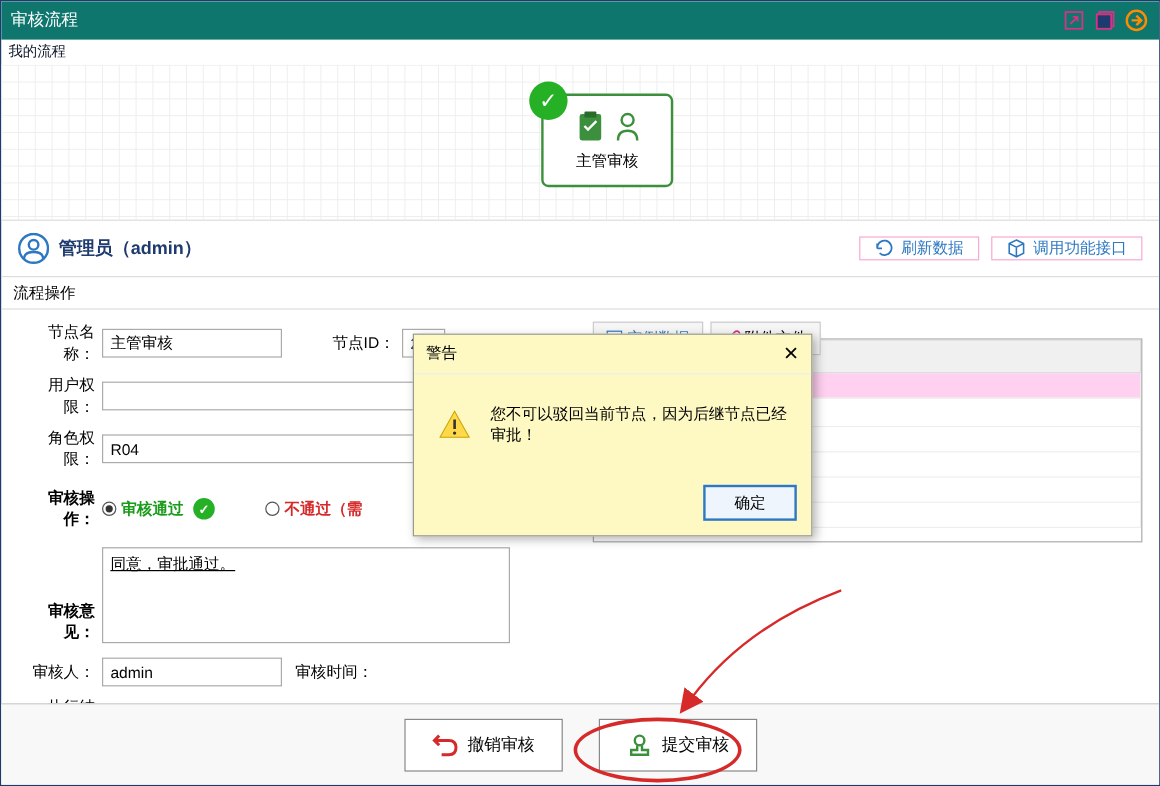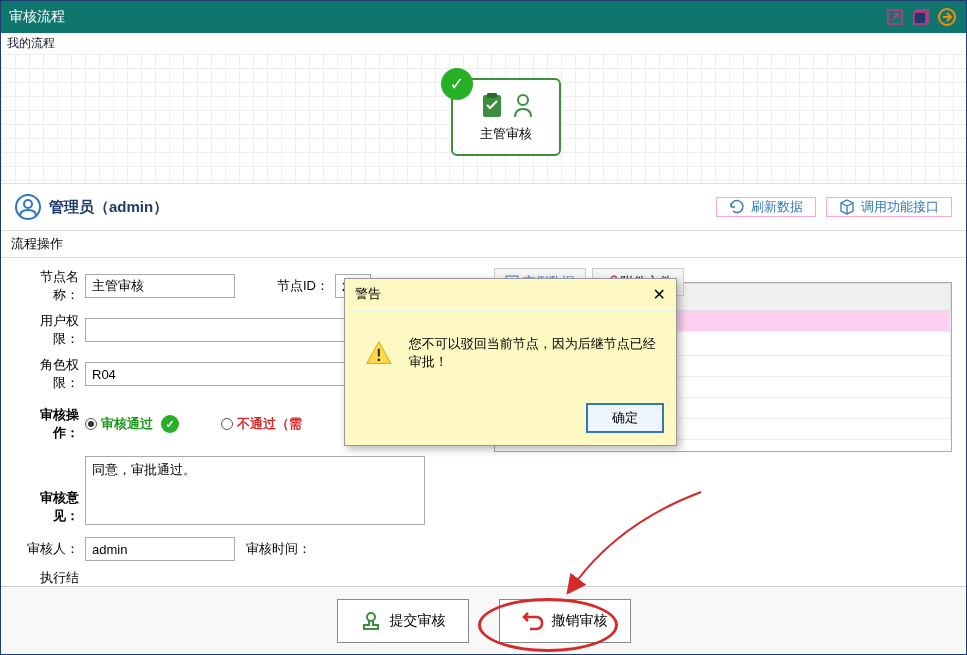--- a/index.html
+++ b/index.html
@@ -25,21 +25,21 @@
 .form-row { display: flex; align-items: center; margin-bottom: 8px; gap: 6px; }
 .form-label { width: 64px; text-align: right; font-size: 13px; }
 .form-input { border: 1px solid #aaa; height: 24px; padding: 2px 6px; font-size: 13px; background: #fff; }
 .form-input.w150 { width: 150px; }
 .form-input.w60 { width: 36px; }
 .form-input.w340 { width: 340px; }
 .radio-row { display: flex; align-items: center; gap: 12px; }
 .radio-opt { display: flex; align-items: center; gap: 4px; font-size: 13px; }
 .radio-opt.pass { color: #1a9b1a; font-weight: bold; }
 .radio-opt.fail { color: #d62a2a; font-weight: bold; }
-.textarea { border: 1px solid #aaa; width: 340px; height: 69px; padding: 4px 6px; font-size: 13px; resize: none; }
+.textarea { border: 1px solid #aaa; width: 340px; height: 80px; padding: 4px 6px; font-size: 13px; resize: none; text-decoration: underline; }
 .radio-circle { width: 12px; height: 12px; border: 1px solid #555; border-radius: 50%; display: inline-flex; align-items: center; justify-content: center; }
 .radio-circle.checked::after { content: ""; width: 6px; height: 6px; background: #333; border-radius: 50%; }
 .status-badge { width: 18px; height: 18px; background: #26b026; border-radius: 50%; color: #fff; display: inline-flex; align-items: center; justify-content: center; font-size: 11px; margin-left: 4px; }
 .tabs { display: flex; gap: 6px; margin-bottom: -14px; position: relative; z-index: 1; }
 .tab { display: flex; align-items: center; gap: 4px; padding: 4px 10px; border: 1px solid #ccc; background: #f5f5f5; font-size: 13px; cursor: pointer; }
 .tab.active { color: #2e78c2; }
 .right-panel { border: 1px solid #aaa; height: 170px; overflow: hidden; }
 .data-table { width: 100%; border-collapse: collapse; }
 .data-table th { background: #f0f0f0; text-align: left; padding: 4px 8px; font-size: 13px; font-weight: normal; border: 1px solid #ddd; }
 .data-table td { padding: 3px 8px; font-size: 12px; border: 1px solid #eee; }
@@ -220,30 +220,30 @@
             </tr>
         </tbody>
       </table>
     </div>
   </div>
 </div>
 
 <div class="bottom-bar">
   <button class="big-btn">
     <svg width="22" height="22" viewBox="0 0 22 22">
+        <path d="M6 11 L2 7 L6 3 M2 7 L14 7 Q20 7 20 13 Q20 19 14 19 L8 19" fill="none" stroke="#d62a2a" stroke-width="2.5"></path>
+      </svg>
+    <span>撤销审核</span>
+  </button>
+  <button class="big-btn">
+    <svg width="22" height="22" viewBox="0 0 22 22">
         <circle cx="11" cy="7" r="4" fill="none" stroke="#3c8f3c" stroke-width="2"></circle>
         <path d="M9 11 L9 15 L4 15 L4 19 L18 19 L18 15 L13 15 L13 11" fill="none" stroke="#3c8f3c" stroke-width="2"></path>
       </svg>
     <span>提交审核</span>
-  </button>
-  <button class="big-btn">
-    <svg width="22" height="22" viewBox="0 0 22 22">
-        <path d="M6 11 L2 7 L6 3 M2 7 L14 7 Q20 7 20 13 Q20 19 14 19 L8 19" fill="none" stroke="#d62a2a" stroke-width="2.5"></path>
-      </svg>
-    <span>撤销审核</span>
   </button>
 </div>
 
 <div class="red-circle"></div>
 <svg class="red-arrow" width="160" height="120">
   <defs>
       <marker id="ah" markerWidth="10" markerHeight="10" refX="2" refY="5" orient="auto">
         <path d="M0 0 L10 5 L0 10 Z" fill="#d62a2a"></path>
       </marker>
     </defs>

